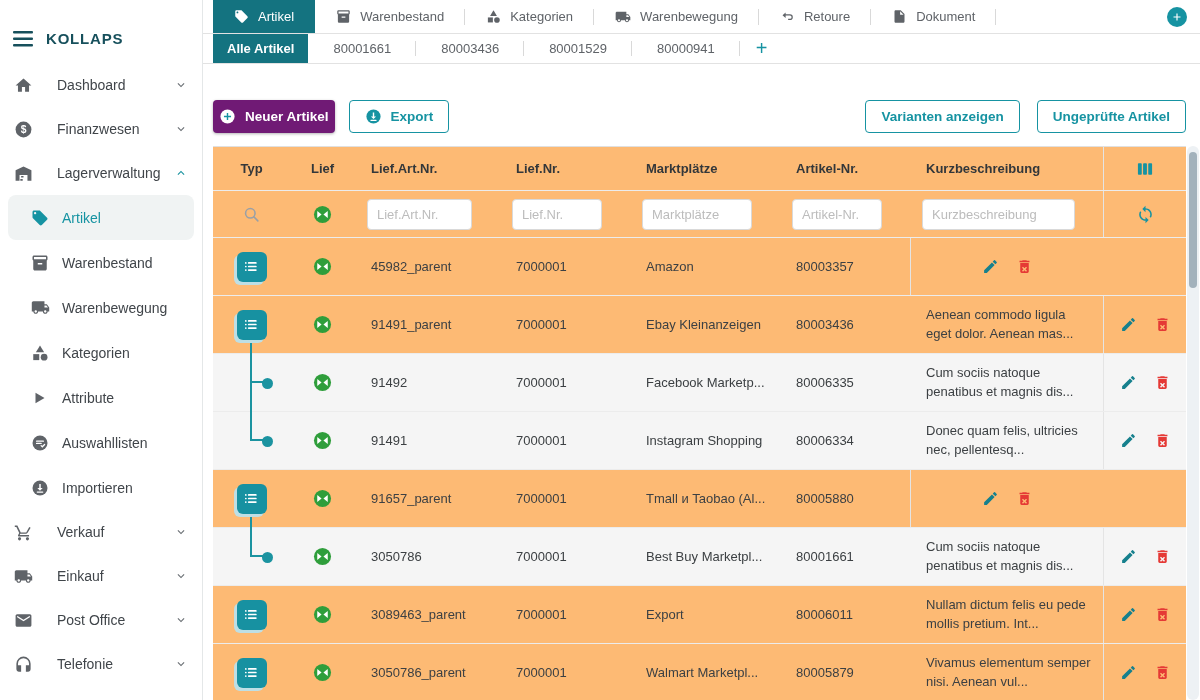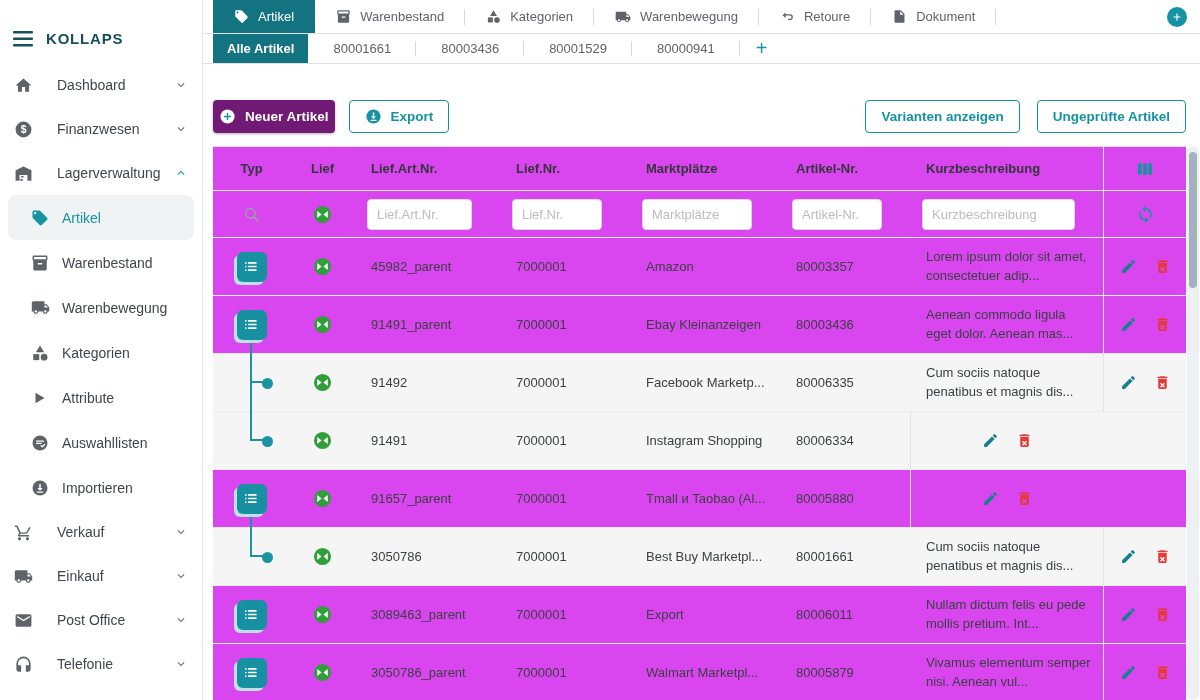--- a/index.html
+++ b/index.html
@@ -60,21 +60,21 @@
   .btn-primary{background:#701a75;color:#fff;border:none;padding:0 6px;
     box-shadow:0 1px 3px rgba(0,0,0,.3);}
   .btn-outline{background:#fff;color:#1693a2;border:1px solid #1693a2;padding:0 15px;}
   .btn + .btn{margin-left:14px;}
   .toolbar-right{margin-left:auto;display:flex;gap:17px;}
   .toolbar-right .btn{margin-left:0;}
 
   
   .table{margin-left:10px;width:973px;border-top:1px solid #e0e0e0;}
   .trow{display:grid;grid-template-columns:77px 65px 145px 130px 150px 130px 193px 83px;
-    align-items:center;border-bottom:1px solid #ececec;box-sizing:border-box;background:#d946ef;}
+    align-items:center;border-bottom:1px solid #ececec;box-sizing:border-box;background:#fdba74;}
   .trow.head{height:44px;font-weight:700;font-size:13px;color:#33373a;}
   .trow.filter{height:47px;}
   .trow.data{height:58px;font-size:13px;color:#3c4043;}
   .trow.shaded{background:#f5f5f5;}
   .cell{padding-left:16px;box-sizing:border-box;}
   .cell.center{padding:0;display:flex;justify-content:center;align-items:center;height:100%;}
   .cell-actions{border-left:1px solid #e4e4e4;height:100%;display:flex;align-items:center;
     justify-content:center;gap:17px;padding:0;box-sizing:border-box;}
   .desc{font-size:13px;line-height:1.4;padding-right:10px;}
   .flt-input{width:calc(100% - 40px);margin-left:12px;height:31px;border:1px solid #d9d9d9;
@@ -466,21 +466,20 @@
       <svg width="19" height="19" viewBox="0 0 20 20">
                 <circle cx="10" cy="10" r="9" fill="#2f9e3b"></circle>
                 <path fill="#fff" d="M4.5 6.3l4.5 3.7-4.5 3.7z"></path>
                 <path fill="#fff" d="M15.5 6.3 11 10l4.5 3.7z"></path>
               </svg>
     </div>
     <div class="cell">45982_parent</div>
     <div class="cell">7000001</div>
     <div class="cell">Amazon</div>
     <div class="cell">80003357</div>
-    <div class="cell desc">Lorem ipsum dolor sit amet, consectetuer adip...</div>
     <div class="cell-actions">
       <span class="act-icon">
                 <svg width="17" height="17" viewBox="0 0 24 24" fill="#16808d">
                   <path d="M3 17.25V21h3.75L17.81 9.94l-3.75-3.75L3 17.25zM20.71 7.04a1 1 0 0 0 0-1.41l-2.34-2.34a1 1 0 0 0-1.41 0l-1.83 1.83 3.75 3.75 1.83-1.83z"></path>
                 </svg>
               </span>
       <span class="act-icon">
                 <svg width="17" height="17" viewBox="0 0 24 24" fill="#e53935">
                   <path d="M6 19c0 1.1.9 2 2 2h8c1.1 0 2-.9 2-2V7H6v12zm2.46-5.12 1.41-1.41L12 14.59l2.12-2.12 1.41 1.41L13.41 16l2.12 2.12-1.41 1.41L12 17.41l-2.12 2.12-1.41-1.41L10.59 16l-2.13-2.12zM15.5 4l-1-1h-5l-1 1H5v2h14V4h-3.5z"></path>
                 </svg>
@@ -563,20 +562,21 @@
       <svg width="19" height="19" viewBox="0 0 20 20">
                 <circle cx="10" cy="10" r="9" fill="#2f9e3b"></circle>
                 <path fill="#fff" d="M4.5 6.3l4.5 3.7-4.5 3.7z"></path>
                 <path fill="#fff" d="M15.5 6.3 11 10l4.5 3.7z"></path>
               </svg>
     </div>
     <div class="cell">91491</div>
     <div class="cell">7000001</div>
     <div class="cell">Instagram Shopping</div>
     <div class="cell">80006334</div>
+    <div class="cell desc">Donec quam felis, ultricies nec, pellentesq...</div>
     <div class="cell-actions">
       <span class="act-icon">
                 <svg width="17" height="17" viewBox="0 0 24 24" fill="#16808d">
                   <path d="M3 17.25V21h3.75L17.81 9.94l-3.75-3.75L3 17.25zM20.71 7.04a1 1 0 0 0 0-1.41l-2.34-2.34a1 1 0 0 0-1.41 0l-1.83 1.83 3.75 3.75 1.83-1.83z"></path>
                 </svg>
               </span>
       <span class="act-icon">
                 <svg width="17" height="17" viewBox="0 0 24 24" fill="#e53935">
                   <path d="M6 19c0 1.1.9 2 2 2h8c1.1 0 2-.9 2-2V7H6v12zm2.46-5.12 1.41-1.41L12 14.59l2.12-2.12 1.41 1.41L13.41 16l2.12 2.12-1.41 1.41L12 17.41l-2.12 2.12-1.41-1.41L10.59 16l-2.13-2.12zM15.5 4l-1-1h-5l-1 1H5v2h14V4h-3.5z"></path>
                 </svg>

